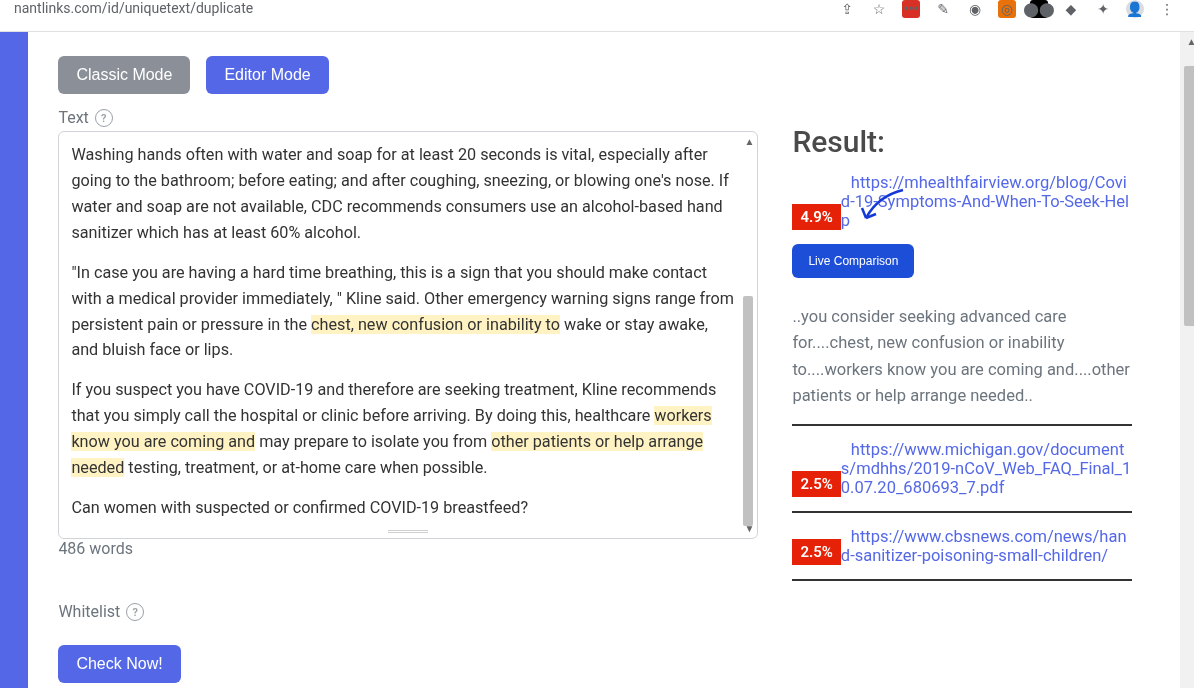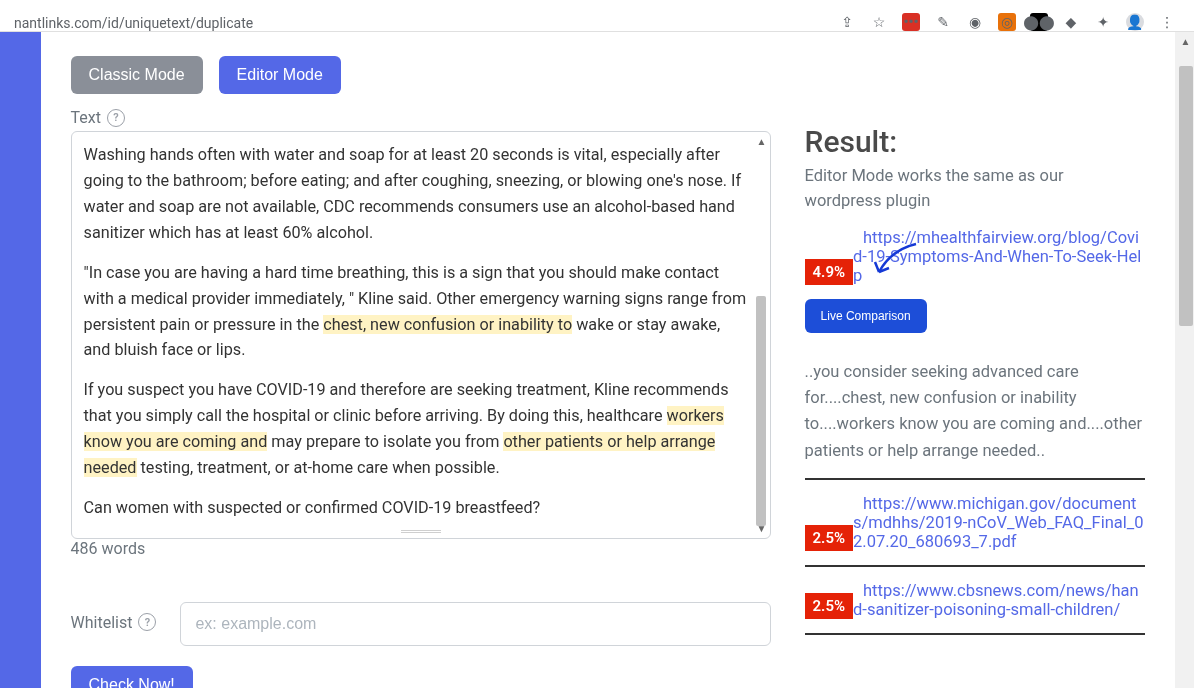--- a/index.html
+++ b/index.html
@@ -1,41 +1,41 @@
 <!DOCTYPE html>
 <html><head>
 <meta charset="utf-8">
 <style>
   *{box-sizing:border-box;margin:0;padding:0}
   body{font-family:-apple-system,BlinkMacSystemFont,"Segoe UI",Roboto,sans-serif;background:#fff;color:#3a3a3a;width:1194px;height:688px;overflow:hidden}
-  .browser-bar{height:32px;border-bottom:1px solid #e0e0e0;display:flex;align-items:flex-end;padding:0 10px;background:#fff}
+  .browser-bar{height:32px;border-bottom:1px solid #e0e0e0;display:flex;align-items:flex-start;padding:0 10px;background:#fff}
   .url-box{flex:1;font-size:14px;color:#5f6368;padding:0 4px}
   .ext-icons{display:flex;gap:14px;align-items:center;padding-right:8px}
   .ext-icons span{width:18px;height:18px;display:inline-flex;align-items:center;justify-content:center;font-size:14px;color:#5f6368}
   .ext-red{background:#d93025;color:#fff;border-radius:3px;font-size:10px;font-weight:bold}
   .ext-purple{color:#8e44ad}
   .ext-blue{color:#1a73e8}
   .ext-orange{background:#e8710a;color:#fff;border-radius:3px}
   .ext-mask{background:#000;color:#fff;border-radius:3px;font-size:10px}
   .ext-puzzle{color:#5f6368}
   .ext-user{background:#dadce0;border-radius:50%;color:#5f6368}
   .ext-dots{color:#5f6368}
   .viewport{display:flex;height:656px}
   .left-stripe{width:50px;background:#5468e7;height:100%}
-  .main{flex:1;display:flex;padding:24px 30px 0 30px;gap:34px;position:relative}
+  .main{flex:1;display:flex;padding:24px 48px 0 30px;gap:34px;position:relative}
   .scrollbar-gutter{width:24px;background:#f1f1f1;height:100%;position:relative}
   .scroll-thumb{position:absolute;top:34px;left:4px;width:14px;height:260px;background:#c1c1c1;border-radius:2px}
   .scroll-up{position:absolute;top:4px;left:6px;font-size:10px;color:#666}
   .left-col{width:700px}
   .right-col{width:340px;padding-top:68px}
   .mode-row{display:flex;gap:16px;margin-bottom:14px}
   .btn{border:none;border-radius:6px;padding:10px 18px;font-size:16px;cursor:pointer;font-weight:500}
   .btn-gray{background:#8a8f98;color:#fff}
   .btn-blue{background:#5468e7;color:#fff}
-  .lbl{font-size:16px;color:#6c757d;margin-bottom:4px;display:inline-flex;align-items:center;gap:6px}
+  .lbl{font-size:16px;color:#6c757d;margin-bottom:4px;display:inline-flex;align-items:flex-end;gap:6px}
   .help{width:18px;height:18px;border:1.5px solid #9ba0a8;border-radius:50%;display:inline-flex;align-items:center;justify-content:center;font-size:11px;color:#9ba0a8;font-weight:600}
   .editor{border:1px solid #d0d4d9;border-radius:6px;height:408px;position:relative;background:#fff}
   .editor-inner{position:absolute;inset:0;padding:10px 22px 10px 12px;overflow:hidden;font-size:16.2px;line-height:1.6;color:#333}
   .editor-inner p{margin-bottom:14px}
   .hl{background:#fff3c4}
   .ed-scroll{position:absolute;right:2px;top:4px;width:12px;height:398px}
   .ed-thumb{position:absolute;top:160px;width:10px;height:230px;background:#c1c1c1;border-radius:2px}
   .ed-up{position:absolute;top:0;font-size:10px;color:#666;left:1px}
   .ed-dn{position:absolute;bottom:0;font-size:10px;color:#666;left:1px}
   .resize{position:absolute;bottom:2px;left:50%;transform:translateX(-50%);width:40px;height:6px;display:flex;flex-direction:column;gap:1px;align-items:center}
@@ -111,49 +111,47 @@
           </div>
       </div>
 
       <div class="wordcount">486 words</div>
 
       <div class="whitelist-row">
         <div class="lbl">
           <span>Whitelist</span>
           <span class="help">?</span>
         </div>
-        <input class="wl-input" placeholder="ex: example.com" style="">
       </div>
 
       <button class="btn btn-blue check-btn">Check Now!</button>
     </div>
 
     <div class="right-col">
       <h2 class="result-h">Result:</h2>
-      <p class="result-sub">Editor Mode works the same as our wordpress plugin</p>
       <div class="callout">
         <svg class="arrow" width="50" height="36" viewBox="0 0 50 36">
             <path d="M45 2 Q 20 8 8 30" stroke="#1539d6" stroke-width="2.5" fill="none"></path>
             <path d="M8 30 L4 20 M8 30 L18 26" stroke="#1539d6" stroke-width="2.5" fill="none"></path>
           </svg>
       </div>
 
       <div class="result-item">
         <div class="row-flex">
           <span class="pct">4.9%</span>
           <div class="link-wrap"><a class="result-link">https://mhealthfairview.org/blog/Covid-19-Symptoms-And-When-To-Seek-Help</a></div>
         </div>
         <button class="live-btn">Live Comparison</button>
         <p class="snippet">..you consider seeking advanced care for....chest, new confusion or inability to....workers know you are coming and....other patients or help arrange needed..</p>
       </div>
 
       <div class="divider"></div>
       <div class="result-item row-flex">
         <span class="pct">2.5%</span>
-        <div class="link-wrap"><a class="result-link">https://www.michigan.gov/documents/mdhhs/2019-nCoV_Web_FAQ_Final_02.07.20_680693_7.pdf</a></div>
+        <div class="link-wrap"><a class="result-link">https://www.michigan.gov/documents/mdhhs/2019-nCoV_Web_FAQ_Final_10.07.20_680693_7.pdf</a></div>
       </div>
 
       <div class="divider"></div>
       <div class="result-item row-flex">
         <span class="pct">2.5%</span>
         <div class="link-wrap"><a class="result-link">https://www.cbsnews.com/news/hand-sanitizer-poisoning-small-children/</a></div>
       </div>
       <div class="divider" style="margin-bottom:0"></div>
     </div>
   </div>

